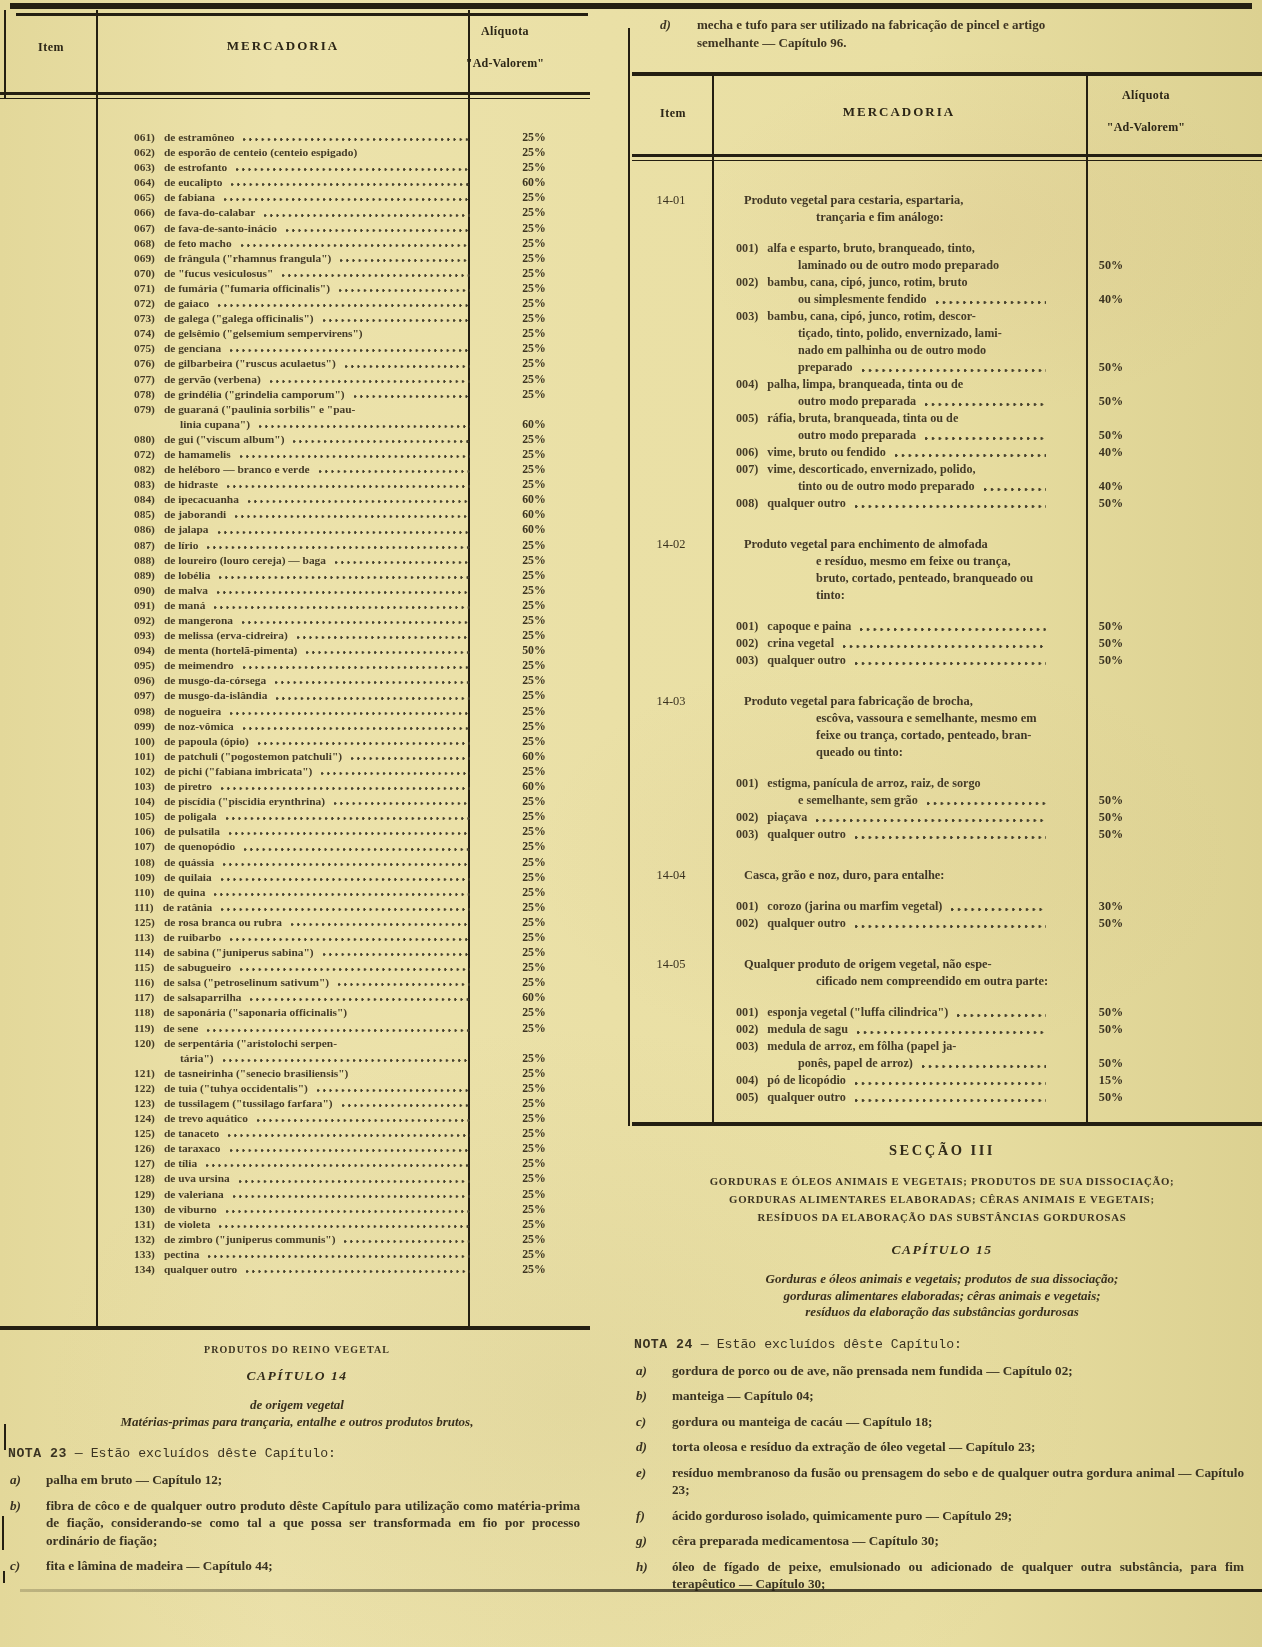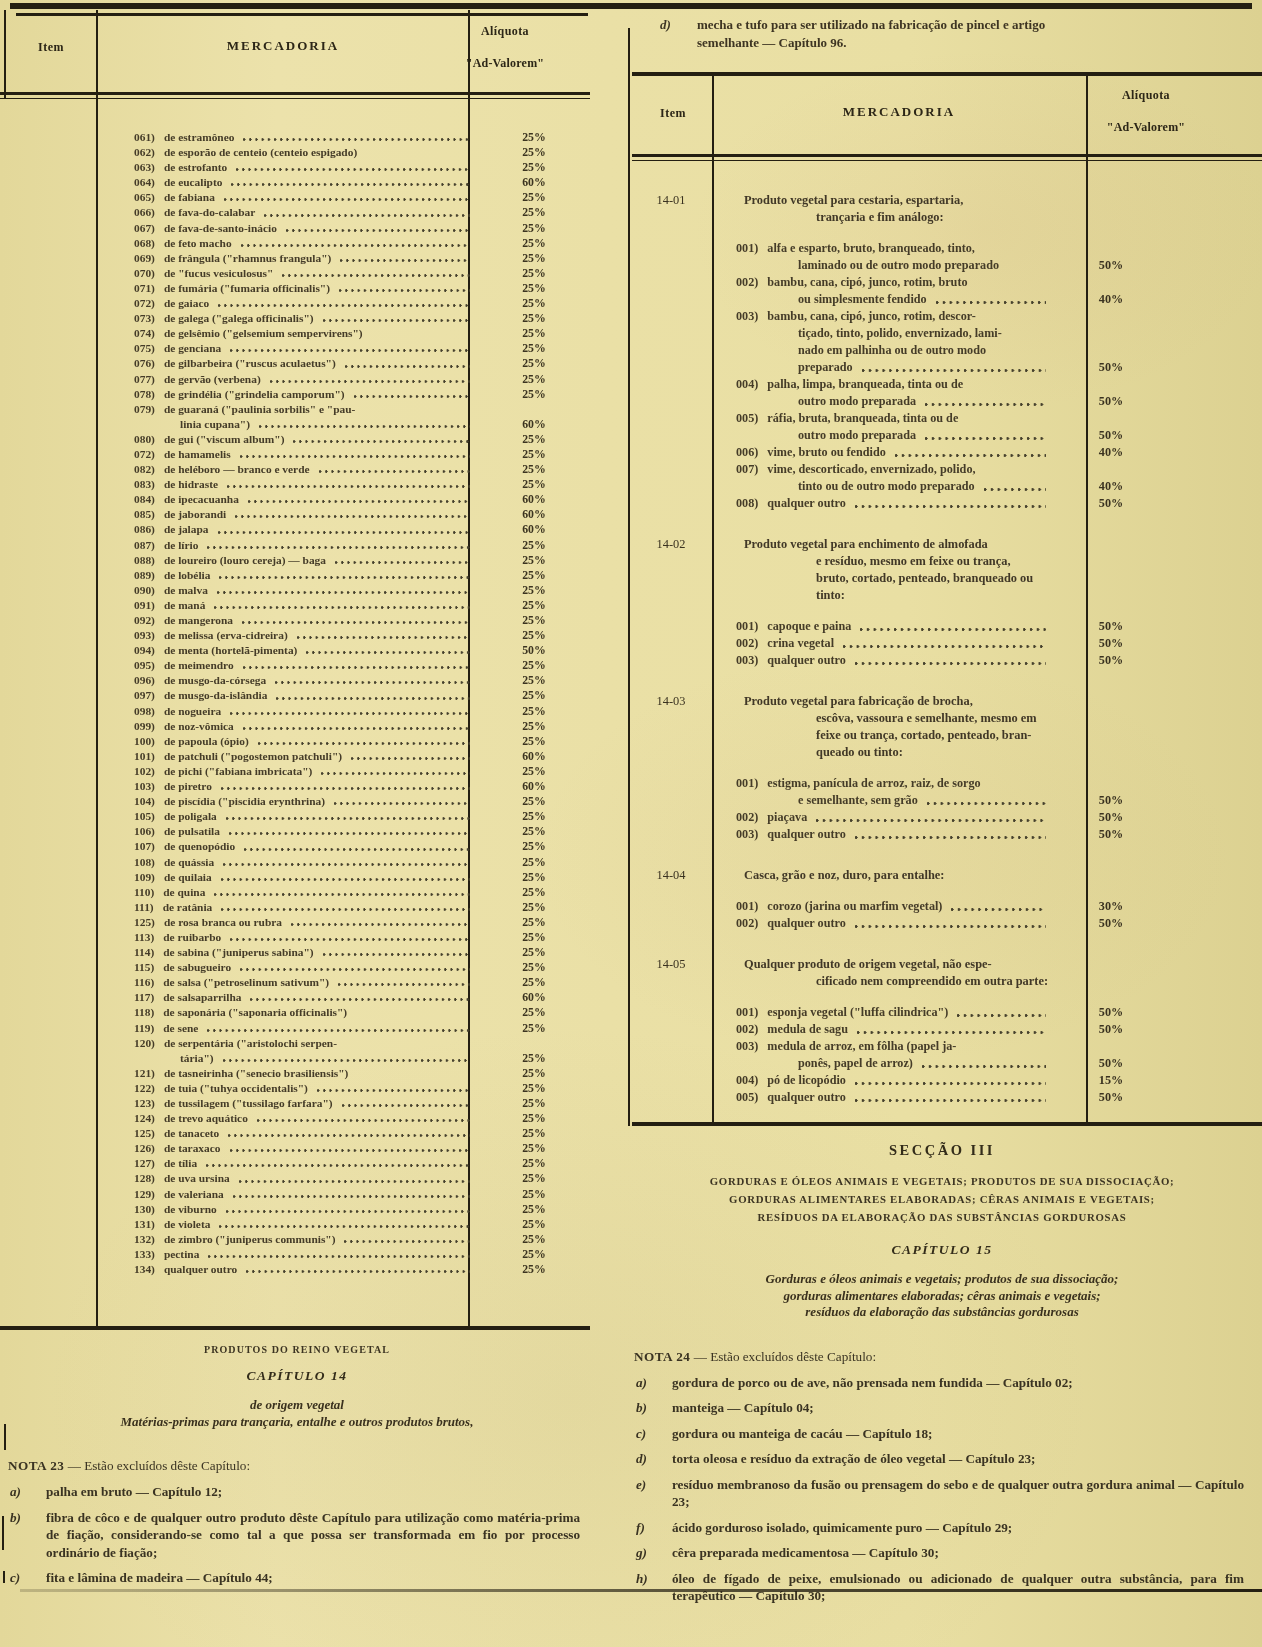--- a/index.html
+++ b/index.html
@@ -57,21 +57,21 @@
   .rtop .tline{padding-left:37px;text-align:left;font-weight:700;color:#3e3523;}
 
   
   .section{position:absolute;}
   .c{text-align:center;}
   .seccao{font-size:14.5px;font-weight:700;letter-spacing:2.5px;color:#332c1a;margin-bottom:13px;}
   .subtitle{font-size:10px;font-weight:700;letter-spacing:1.1px;color:#3c3422;margin-bottom:13px;}
   .caps-line{font-size:10.8px;font-weight:700;letter-spacing:0.7px;line-height:18px;color:#3c3422;}
   .capitulo{font-size:13.5px;font-weight:700;font-style:italic;letter-spacing:1.5px;color:#332c1a;margin:12px 0 13px;}
   .chtitle{font-size:13px;font-weight:700;font-style:italic;line-height:16.5px;color:#3a311e;}
-  .nota{font-size:13.2px;line-height:17px;margin-top:27px;color:#3a3322;}
+  .nota{font-size:13.2px;line-height:17px;margin-top:15px;color:#3a3322;font-family:Liberation Mono, monospace;}
   .nota b{letter-spacing:0.5px;}
   .notes{margin-top:9px;}
   .nitem{display:flex;margin-top:8px;font-size:13.2px;line-height:17.5px;color:#3a3322;}
   .nmark{flex:0 0 36px;font-style:italic;font-weight:700;padding-left:2px;}
   .ntext{flex:1 1 auto;text-align:justify;padding-right:6px;font-weight:600;}
   .artifact{position:absolute;background:var(--rule);}
 </style>
 </head>
 <body>
 

